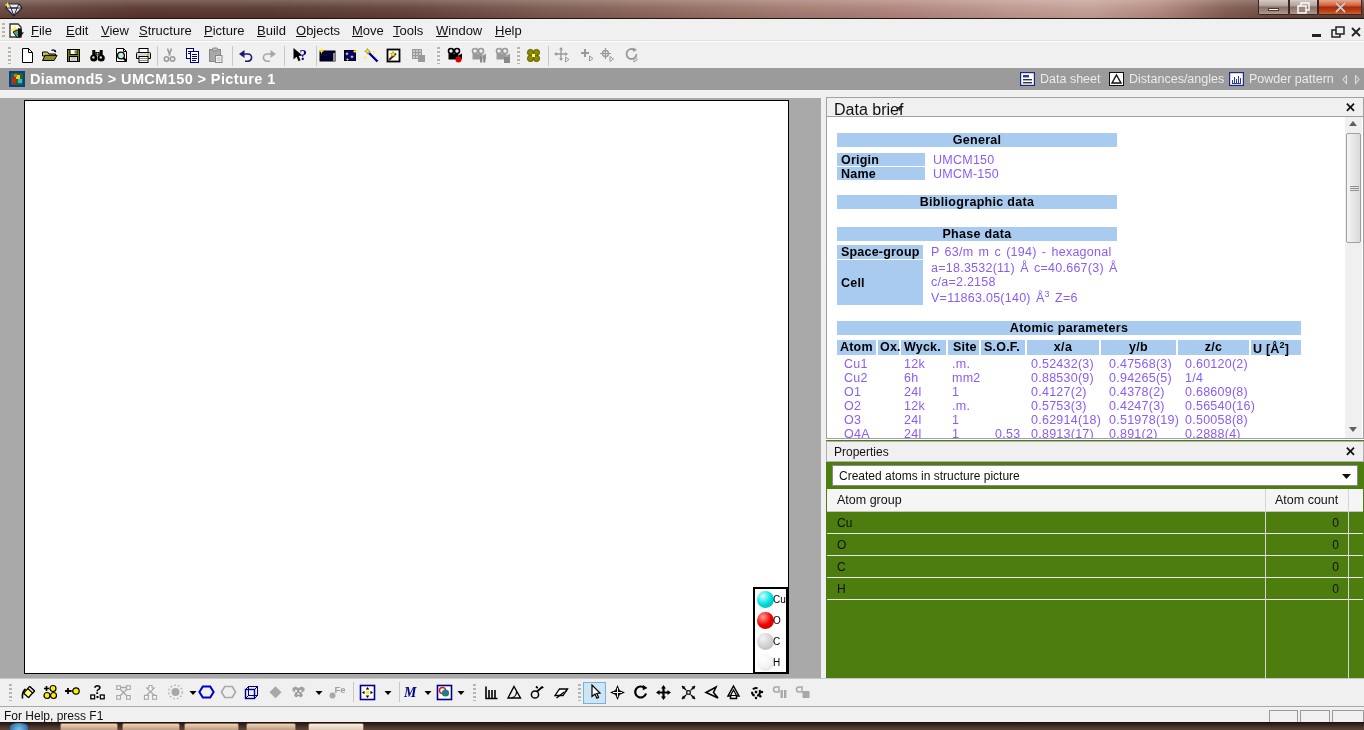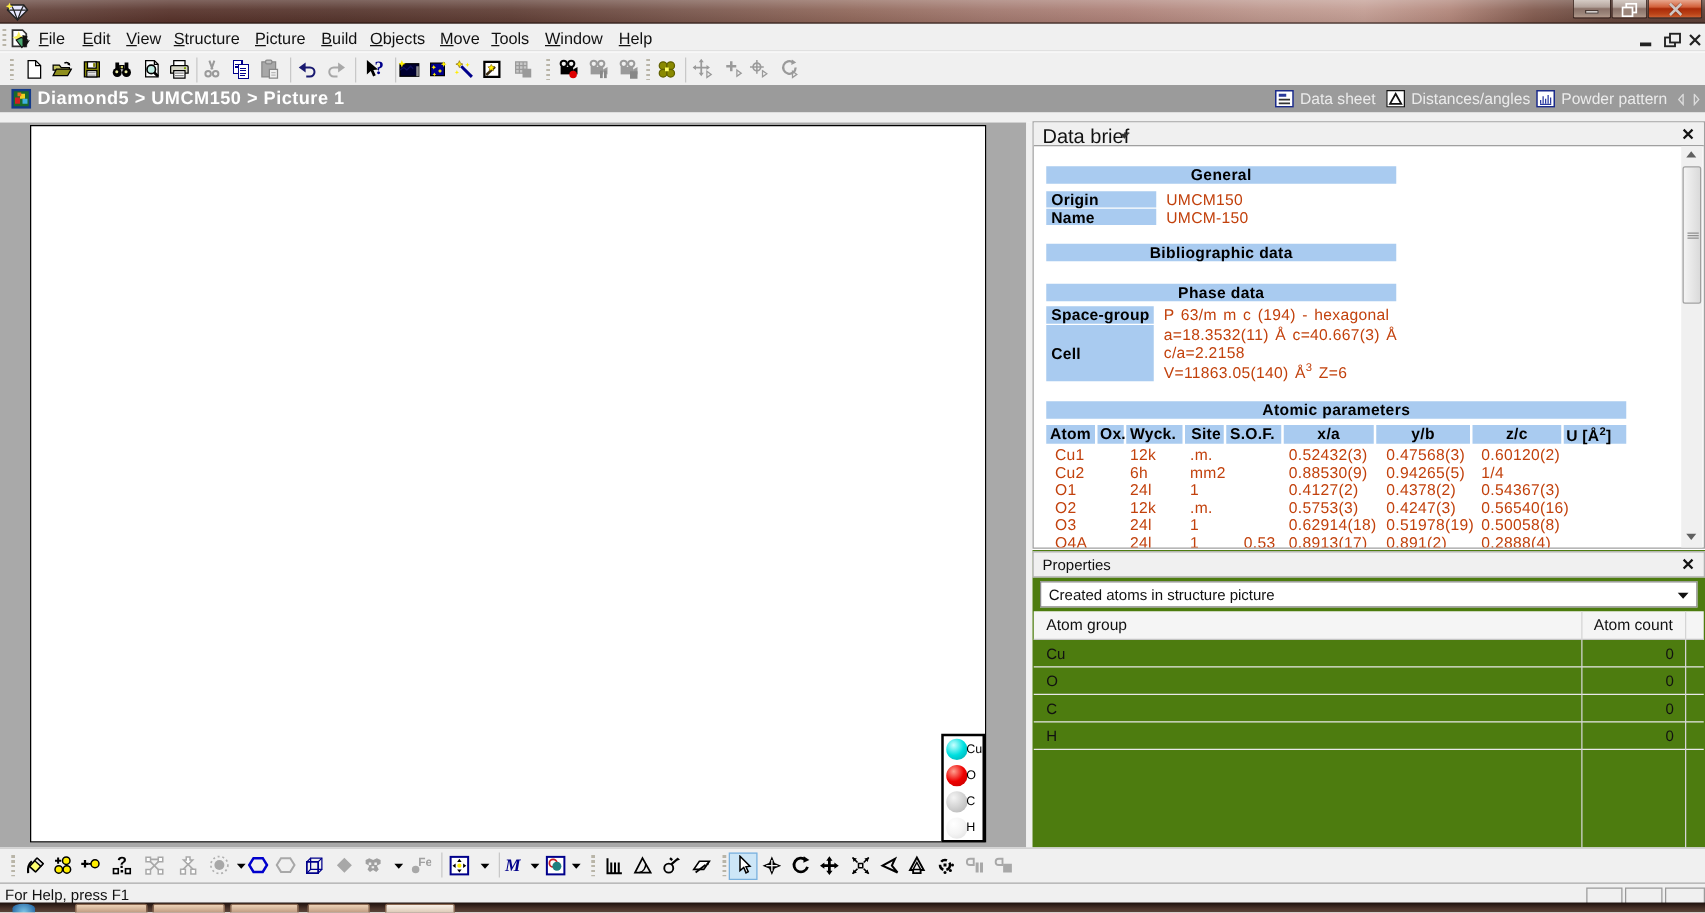--- a/index.html
+++ b/index.html
@@ -32,21 +32,21 @@
   .slabel { position:absolute; left:18px; font-size:10px; color:#000; }
   #splitter { left:821px; top:98px; width:5px; height:580px; background:#f0f0f0; }
   #dbrief { left:826px; top:97px; width:538px; height:342px; background:#fff; border:1px solid #a0a0a0; }
   #dbhead { position:absolute; left:0; top:0; width:536px; height:19px; background:#f0f0f0; border-bottom:1px solid #a0a0a0; }
   #dbhead span { position:absolute; left:7px; top:3px; font-size:16px; color:#111; }
   .closex { position:absolute; font-size:13px; font-weight:bold; color:#111; }
   #props { left:826px; top:440px; width:538px; height:238px; background:#4d7c0f; }
   #phead { position:absolute; left:0; top:1px; width:538px; height:21px; background:#f0f0f0; border:1px solid #b0b0b0; }
   .band { position:absolute; background:#a9cbf0; font-size:12.5px; font-weight:bold; color:#000; text-align:center; letter-spacing:0.3px; }
   .lbl  { position:absolute; background:#a9cbf0; font-size:12.5px; font-weight:bold; color:#000; padding-left:4px; letter-spacing:0.2px; }
-  .val  { position:absolute; font-size:12.5px; color:#c2410c; white-space:nowrap; letter-spacing:0.25px; word-spacing:1.5px; }
+  .val  { position:absolute; font-size:12.5px; color:#8b5cf6; white-space:nowrap; letter-spacing:0.25px; word-spacing:1.5px; }
   #sb { position:absolute; left:518px; top:19px; width:17px; height:321px; background:#f0f0f0; }
   #sbthumb { position:absolute; left:1px; top:16px; width:15px; height:110px; background:linear-gradient(90deg,#f4f4f4,#dadada); border:1px solid #a0a0a0; border-radius:2px;}
   .arr { position:absolute; left:4px; width:0; height:0; }
   .prow { position:absolute; left:1px; width:536px; height:22px; border-bottom:1px solid #e8e8e8; font-size:12px; color:#111; }
   #status { left:0; top:706px; width:1364px; height:16px; background:#f0f0f0; border-top:1px solid #a8a8a8;}
   #taskbar { left:0; top:722px; width:1364px; height:8px; background:linear-gradient(180deg,#1c100d,#4a332a 60%,#5c453a); }
   .tbtn { position:absolute; top:1px; height:8px; border-radius:2px 2px 0 0; background:linear-gradient(180deg,#ecd3b8,#c09a80); border:1px solid #8a6850; }
 </style>
 </head>
 <body>
@@ -346,21 +346,21 @@
 <div class="val" style="left:77px;top:254px;">6h</div>
 <div class="val" style="left:125px;top:254px;">mm2</div>
 <div class="val" style="left:204px;top:254px;">0.88530(9)</div>
 <div class="val" style="left:282px;top:254px;">0.94265(5)</div>
 <div class="val" style="left:358px;top:254px;">1/4</div>
 <div class="val" style="left:17px;top:268px;">O1</div>
 <div class="val" style="left:77px;top:268px;">24l</div>
 <div class="val" style="left:125px;top:268px;">1</div>
 <div class="val" style="left:204px;top:268px;">0.4127(2)</div>
 <div class="val" style="left:282px;top:268px;">0.4378(2)</div>
-<div class="val" style="left:358px;top:268px;">0.54367(3)</div>
+<div class="val" style="left:358px;top:268px;">0.68609(8)</div>
 <div class="val" style="left:17px;top:282px;">O2</div>
 <div class="val" style="left:77px;top:282px;">12k</div>
 <div class="val" style="left:125px;top:282px;">.m.</div>
 <div class="val" style="left:204px;top:282px;">0.5753(3)</div>
 <div class="val" style="left:282px;top:282px;">0.4247(3)</div>
 <div class="val" style="left:358px;top:282px;">0.56540(16)</div>
 <div class="val" style="left:17px;top:296px;">O3</div>
 <div class="val" style="left:77px;top:296px;">24l</div>
 <div class="val" style="left:125px;top:296px;">1</div>
 <div class="val" style="left:204px;top:296px;">0.62914(18)</div>

